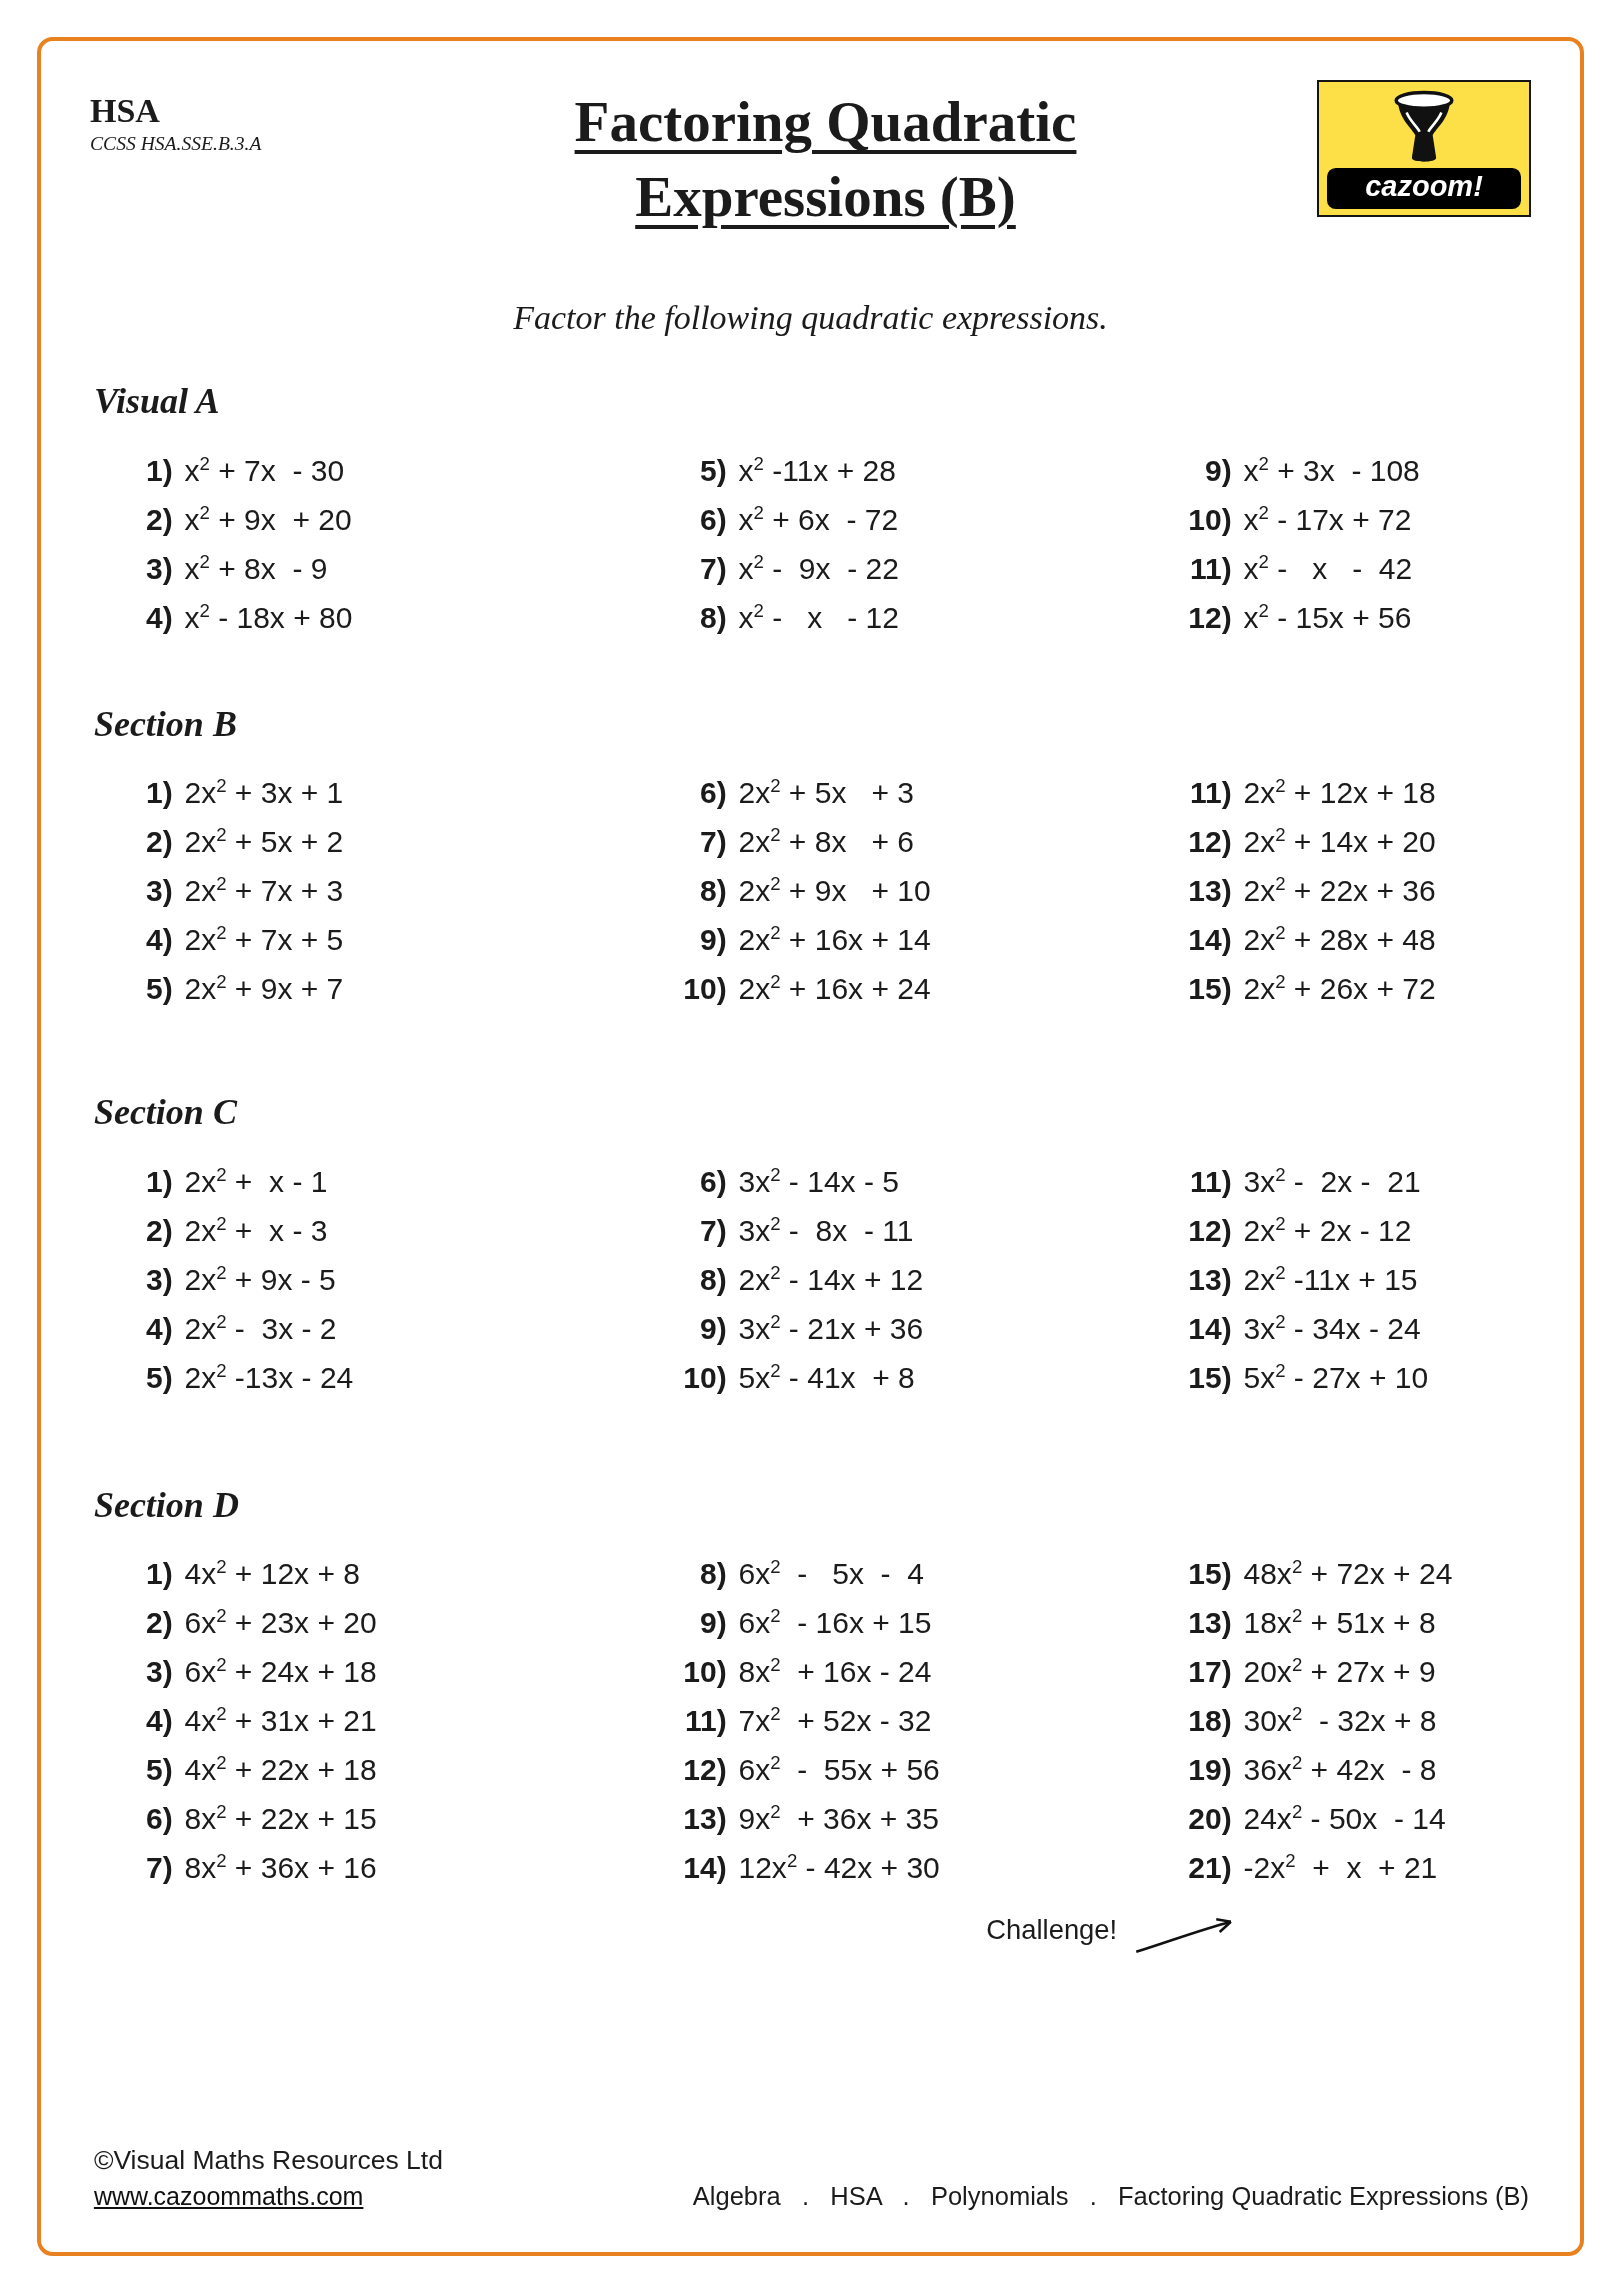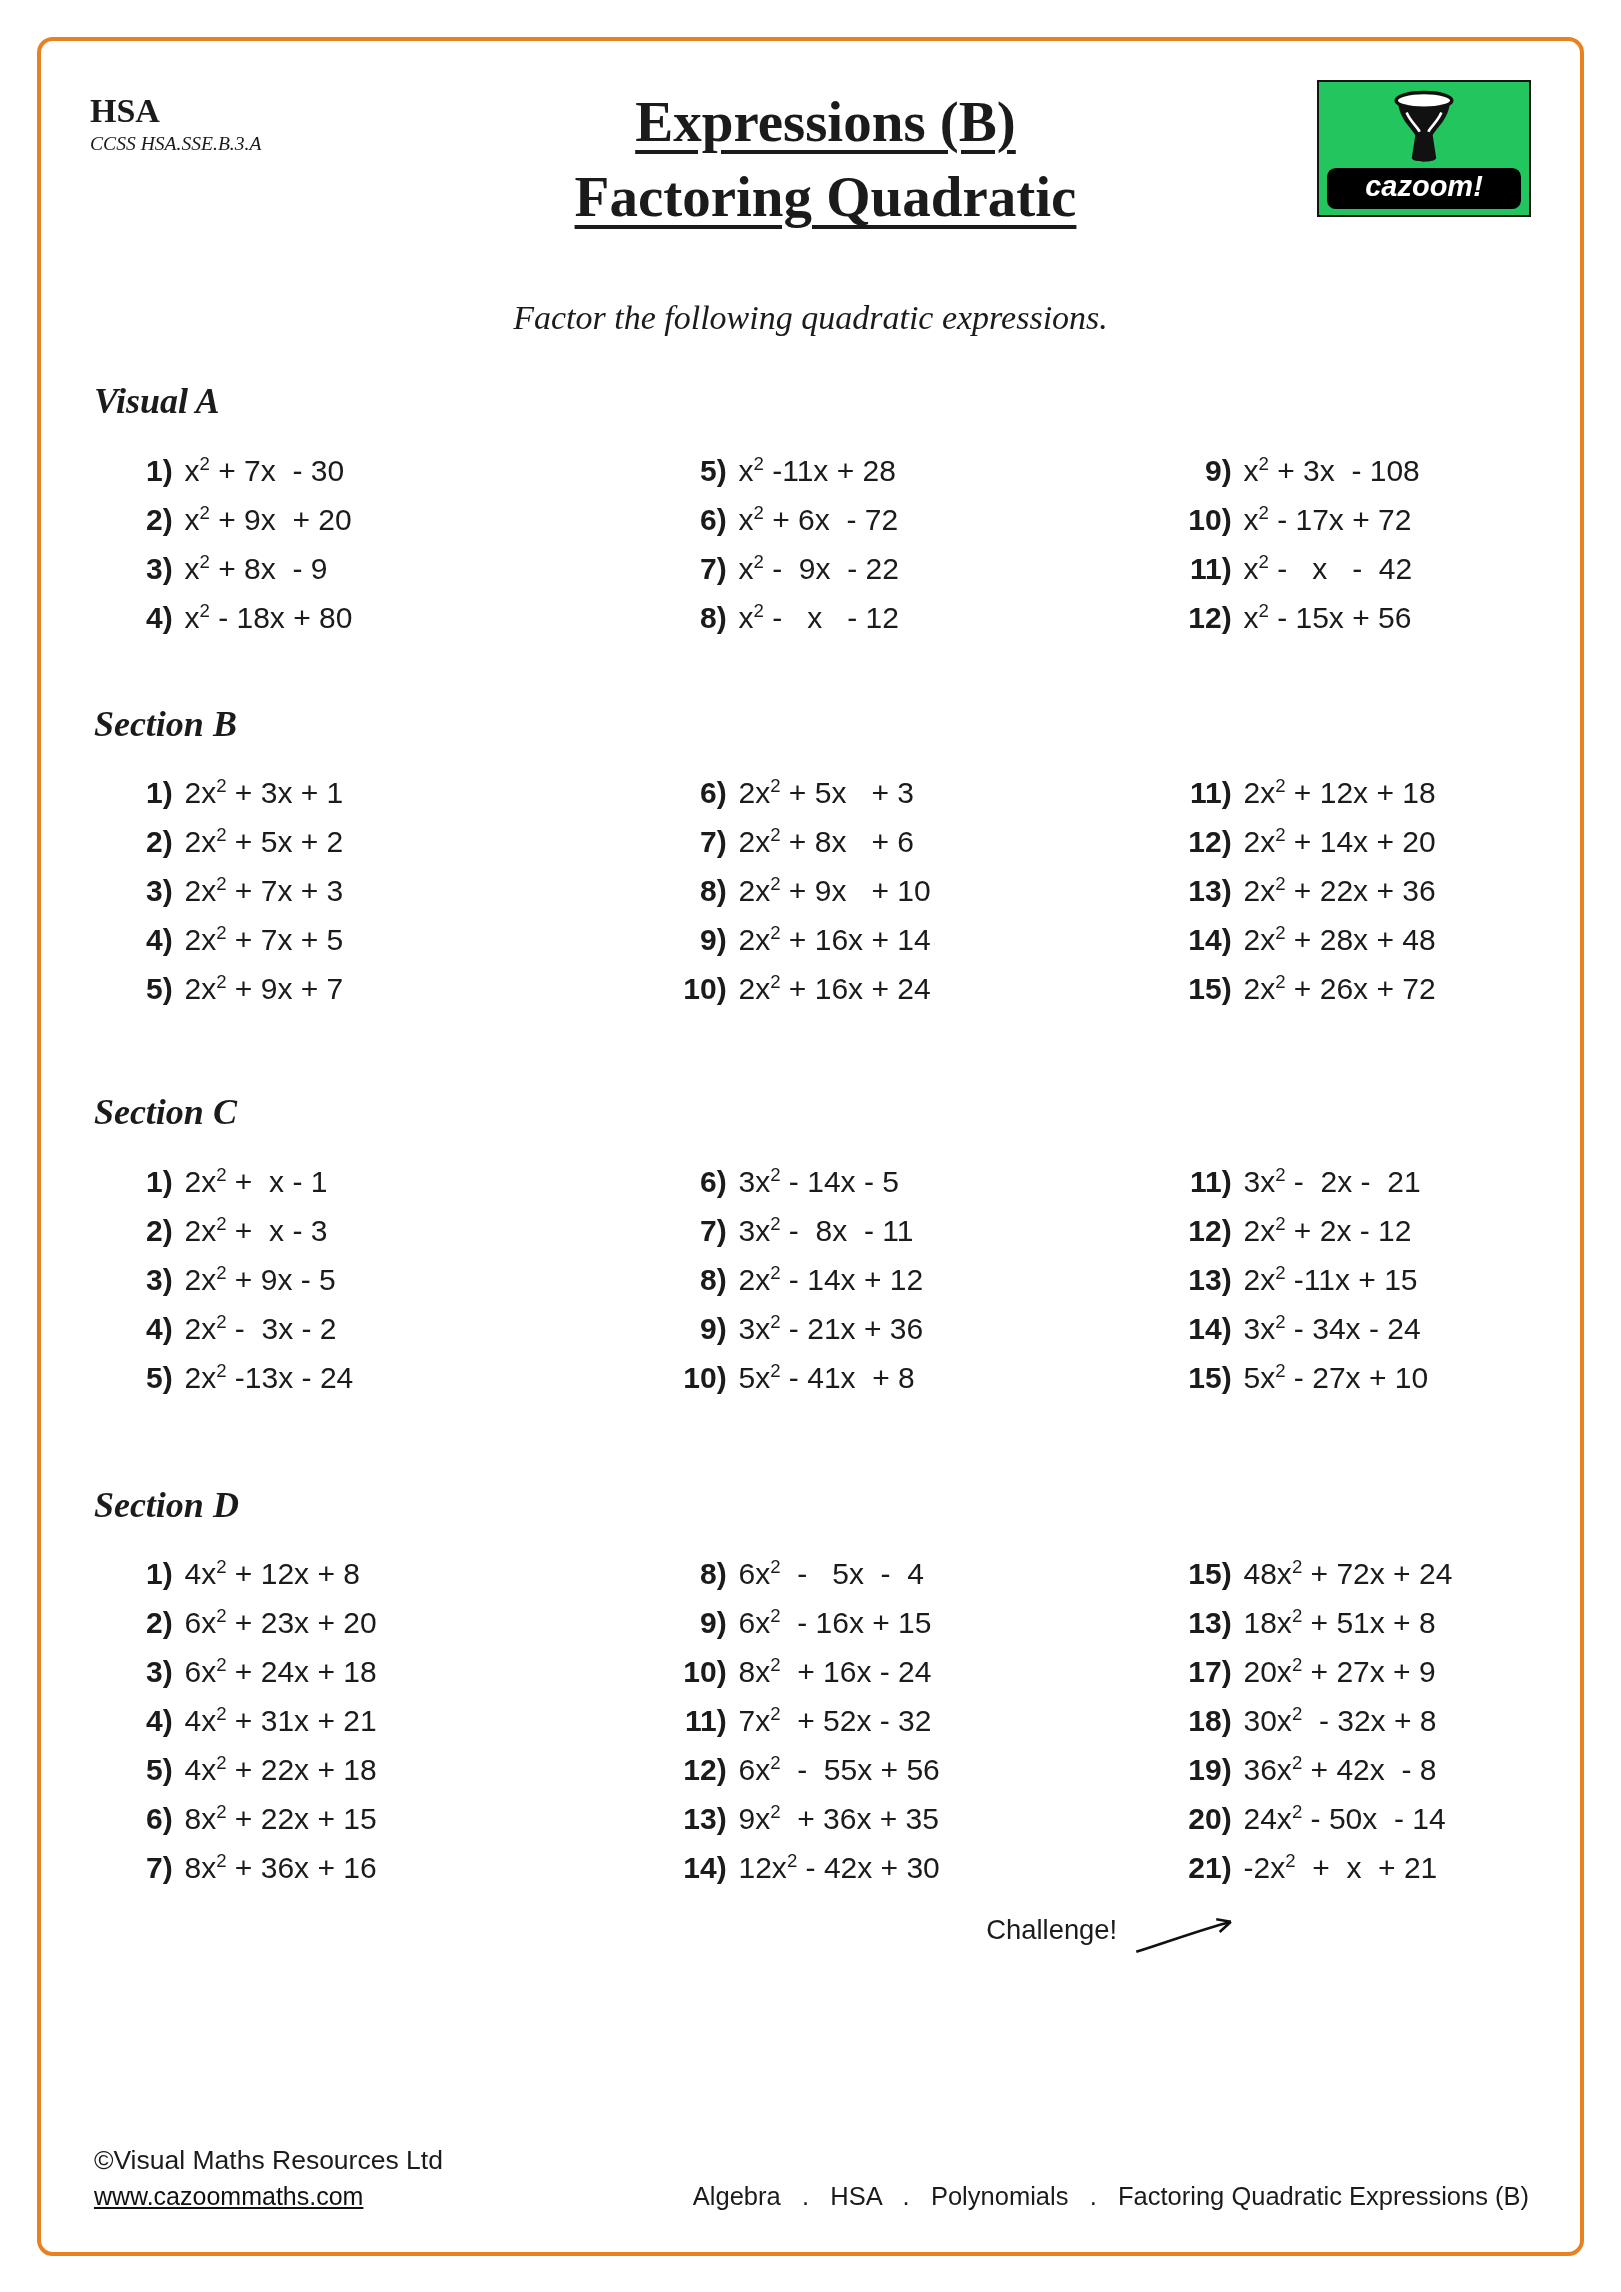--- a/index.html
+++ b/index.html
@@ -21,21 +21,21 @@
     flex-direction: column;
     background: #fff;
   }
   
   .hdr { display: grid; grid-template-columns: 260px 1fr 230px; align-items: start; }
   .hdr-meta { padding-top: 11.8px; }
   .hdr-code { font-family: "Liberation Serif", serif; font-weight: bold; font-size: 34px; }
   .hdr-ccss { font-family: "Liberation Serif", serif; font-style: italic; font-size: 19.6px; margin-top: 2.9px; }
   .title { text-align: center; font-family: "Liberation Serif", serif; font-weight: bold; font-size: 57px; line-height: 1.32; padding-top: 3.9px; }
   .title .tline { text-decoration: underline; text-decoration-thickness: 3.9px; text-underline-offset: 8.8px; }
-  .logo { width: 214px; border: 2.9px solid #141414; padding: 7.8px 7.8px 6.9px 7.8px; justify-self: end; background: #22c55e; }
+  .logo { width: 214px; border: 2.9px solid #141414; padding: 7.8px 7.8px 6.9px 7.8px; justify-self: end; background: #fde047; }
   .logo svg { display: block; margin: 0 auto; }
   .logo-bar {
     margin-top: 4.9px; background: #000; color: #fff; text-align: center;
     font-style: italic; font-weight: bold; font-size: 29px;
     border-radius: 8.8px; padding: 2px 0 5.9px 0;
   }
   
   .instruction { margin-top: 65px; text-align: center; font-family: "Liberation Serif", serif; font-style: italic; font-size: 34px; }
   
   .section-label { font-family: "Liberation Serif", serif; font-weight: bold; font-style: italic; font-size: 36px; margin-left: 3.9px; }
@@ -64,22 +64,22 @@
 <body>
 
 <div class="frame" style="border-color: rgb(232, 129, 31);">
 
   <div class="hdr">
     <div class="hdr-meta">
       <div class="hdr-code">HSA</div>
       <div class="hdr-ccss">CCSS HSA.SSE.B.3.A</div>
     </div>
     <div class="title">
+      <div class="tline">Factoring Quadratic</div>
       <div class="tline">Expressions (B)</div>
-      <div class="tline">Factoring Quadratic</div>
     </div>
     <div class="logo">
       <span>
         <svg width="90" height="73" viewBox="0 0 100 84">
           <path d="M20 14 C22 34 36 44 40 52 L36 78 C36 84 64 84 64 78 L60 52 C64 44 78 34 80 14 Z" fill="#111"></path>
           <ellipse cx="50" cy="12" rx="32" ry="9" fill="#fff" stroke="#111" stroke-width="4"></ellipse>
           <path d="M30 26 C34 36 42 42 45 48" stroke="#fff" stroke-width="3" fill="none"></path>
           <path d="M70 26 C66 36 58 42 55 48" stroke="#fff" stroke-width="3" fill="none"></path>
         </svg>
       </span>

